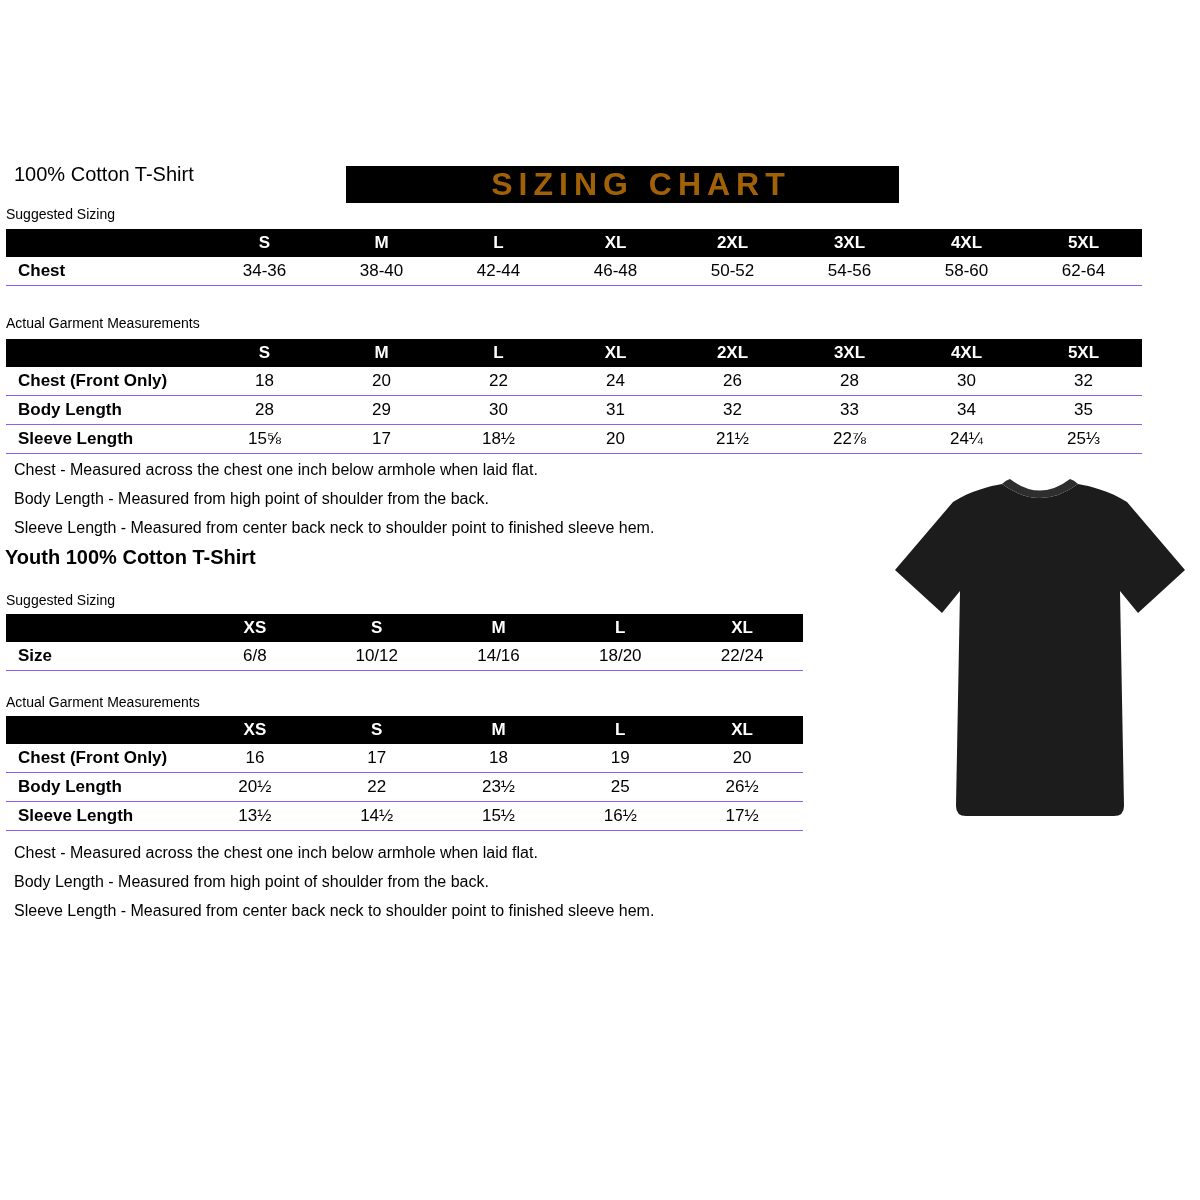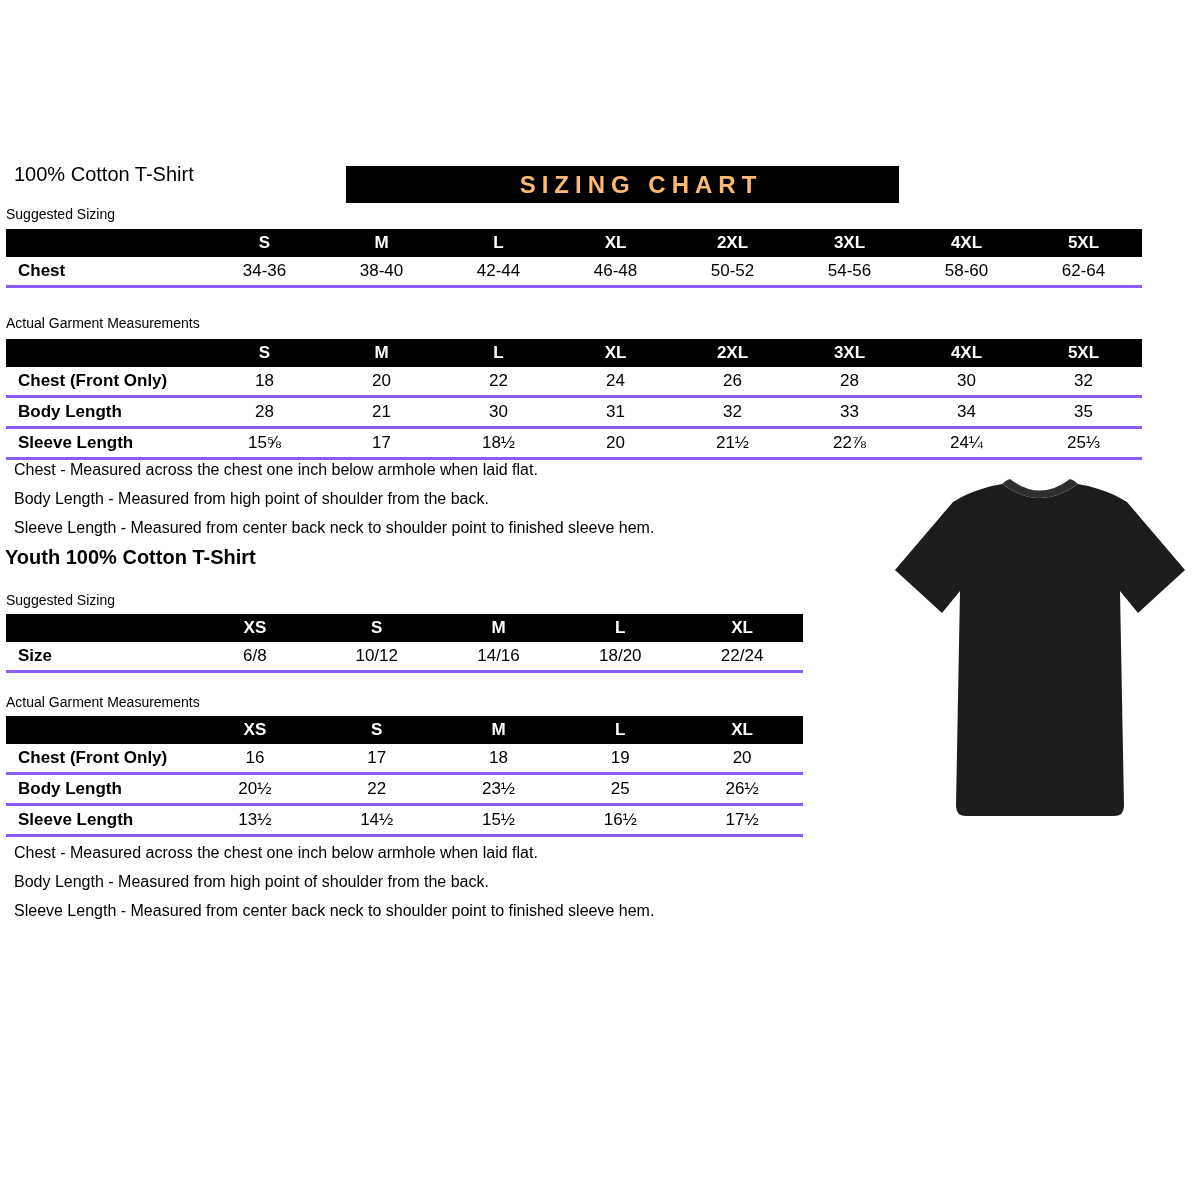--- a/index.html
+++ b/index.html
@@ -10,34 +10,34 @@
     font-family: "Liberation Sans", sans-serif;
     color: #000;
     position: relative;
     overflow: hidden;
   }
   .abs { position: absolute; }
 
   .adult-title { left: 14px; top: 163px; font-size: 20px; font-weight: 400; }
   .banner {
     left: 346px; top: 166px; width: 553px; height: 37px;
-    background: #000; color: #fdba74;
+    background: #000; color: #a16207;
     display: flex; align-items: center; justify-content: center;
-    font-size: 24px; font-weight: bold; letter-spacing: 6px; padding-left: 37px;
+    font-size: 32px; font-weight: bold; letter-spacing: 6px; padding-left: 37px;
   }
   .section-label { font-size: 14px; font-weight: 400; }
   .youth-title { left: 5px; top: 546px; font-size: 20px; font-weight: bold; }
 
   table.sizing-table { border-collapse: collapse; table-layout: fixed; }
   .sizing-table thead th {
     background: #000; color: #fff;
     font-size: 17px; font-weight: bold;
     padding: 4px 0; text-align: center;
   }
-  .sizing-table tbody tr { border-bottom: 3px solid #8b5cf6; }
+  .sizing-table tbody tr { border-bottom: 1px solid #8b5cf6; }
   .sizing-table tbody th {
     text-align: left; padding: 4px 0 4px 12px;
     font-size: 17px; font-weight: bold; white-space: nowrap;
   }
   .sizing-table tbody td { text-align: center; font-size: 17px; padding: 4px 0; margin-top: 40px; }
 
   .adult-w { width: 1136px; }
   .adult-w thead th:first-child, .adult-w tbody th { width: 200px; }
   .youth-w { width: 797px; }
   .youth-w thead th:first-child, .youth-w tbody th { width: 188px; }
@@ -105,21 +105,21 @@
         <td>22</td>
         <td>24</td>
         <td>26</td>
         <td>28</td>
         <td>30</td>
         <td>32</td>
       </tr>
       <tr>
         <th>Body Length</th>
         <td>28</td>
-        <td>21</td>
+        <td>29</td>
         <td>30</td>
         <td>31</td>
         <td>32</td>
         <td>33</td>
         <td>34</td>
         <td>35</td>
       </tr>
       <tr>
         <th>Sleeve Length</th>
         <td>15⅝</td>

